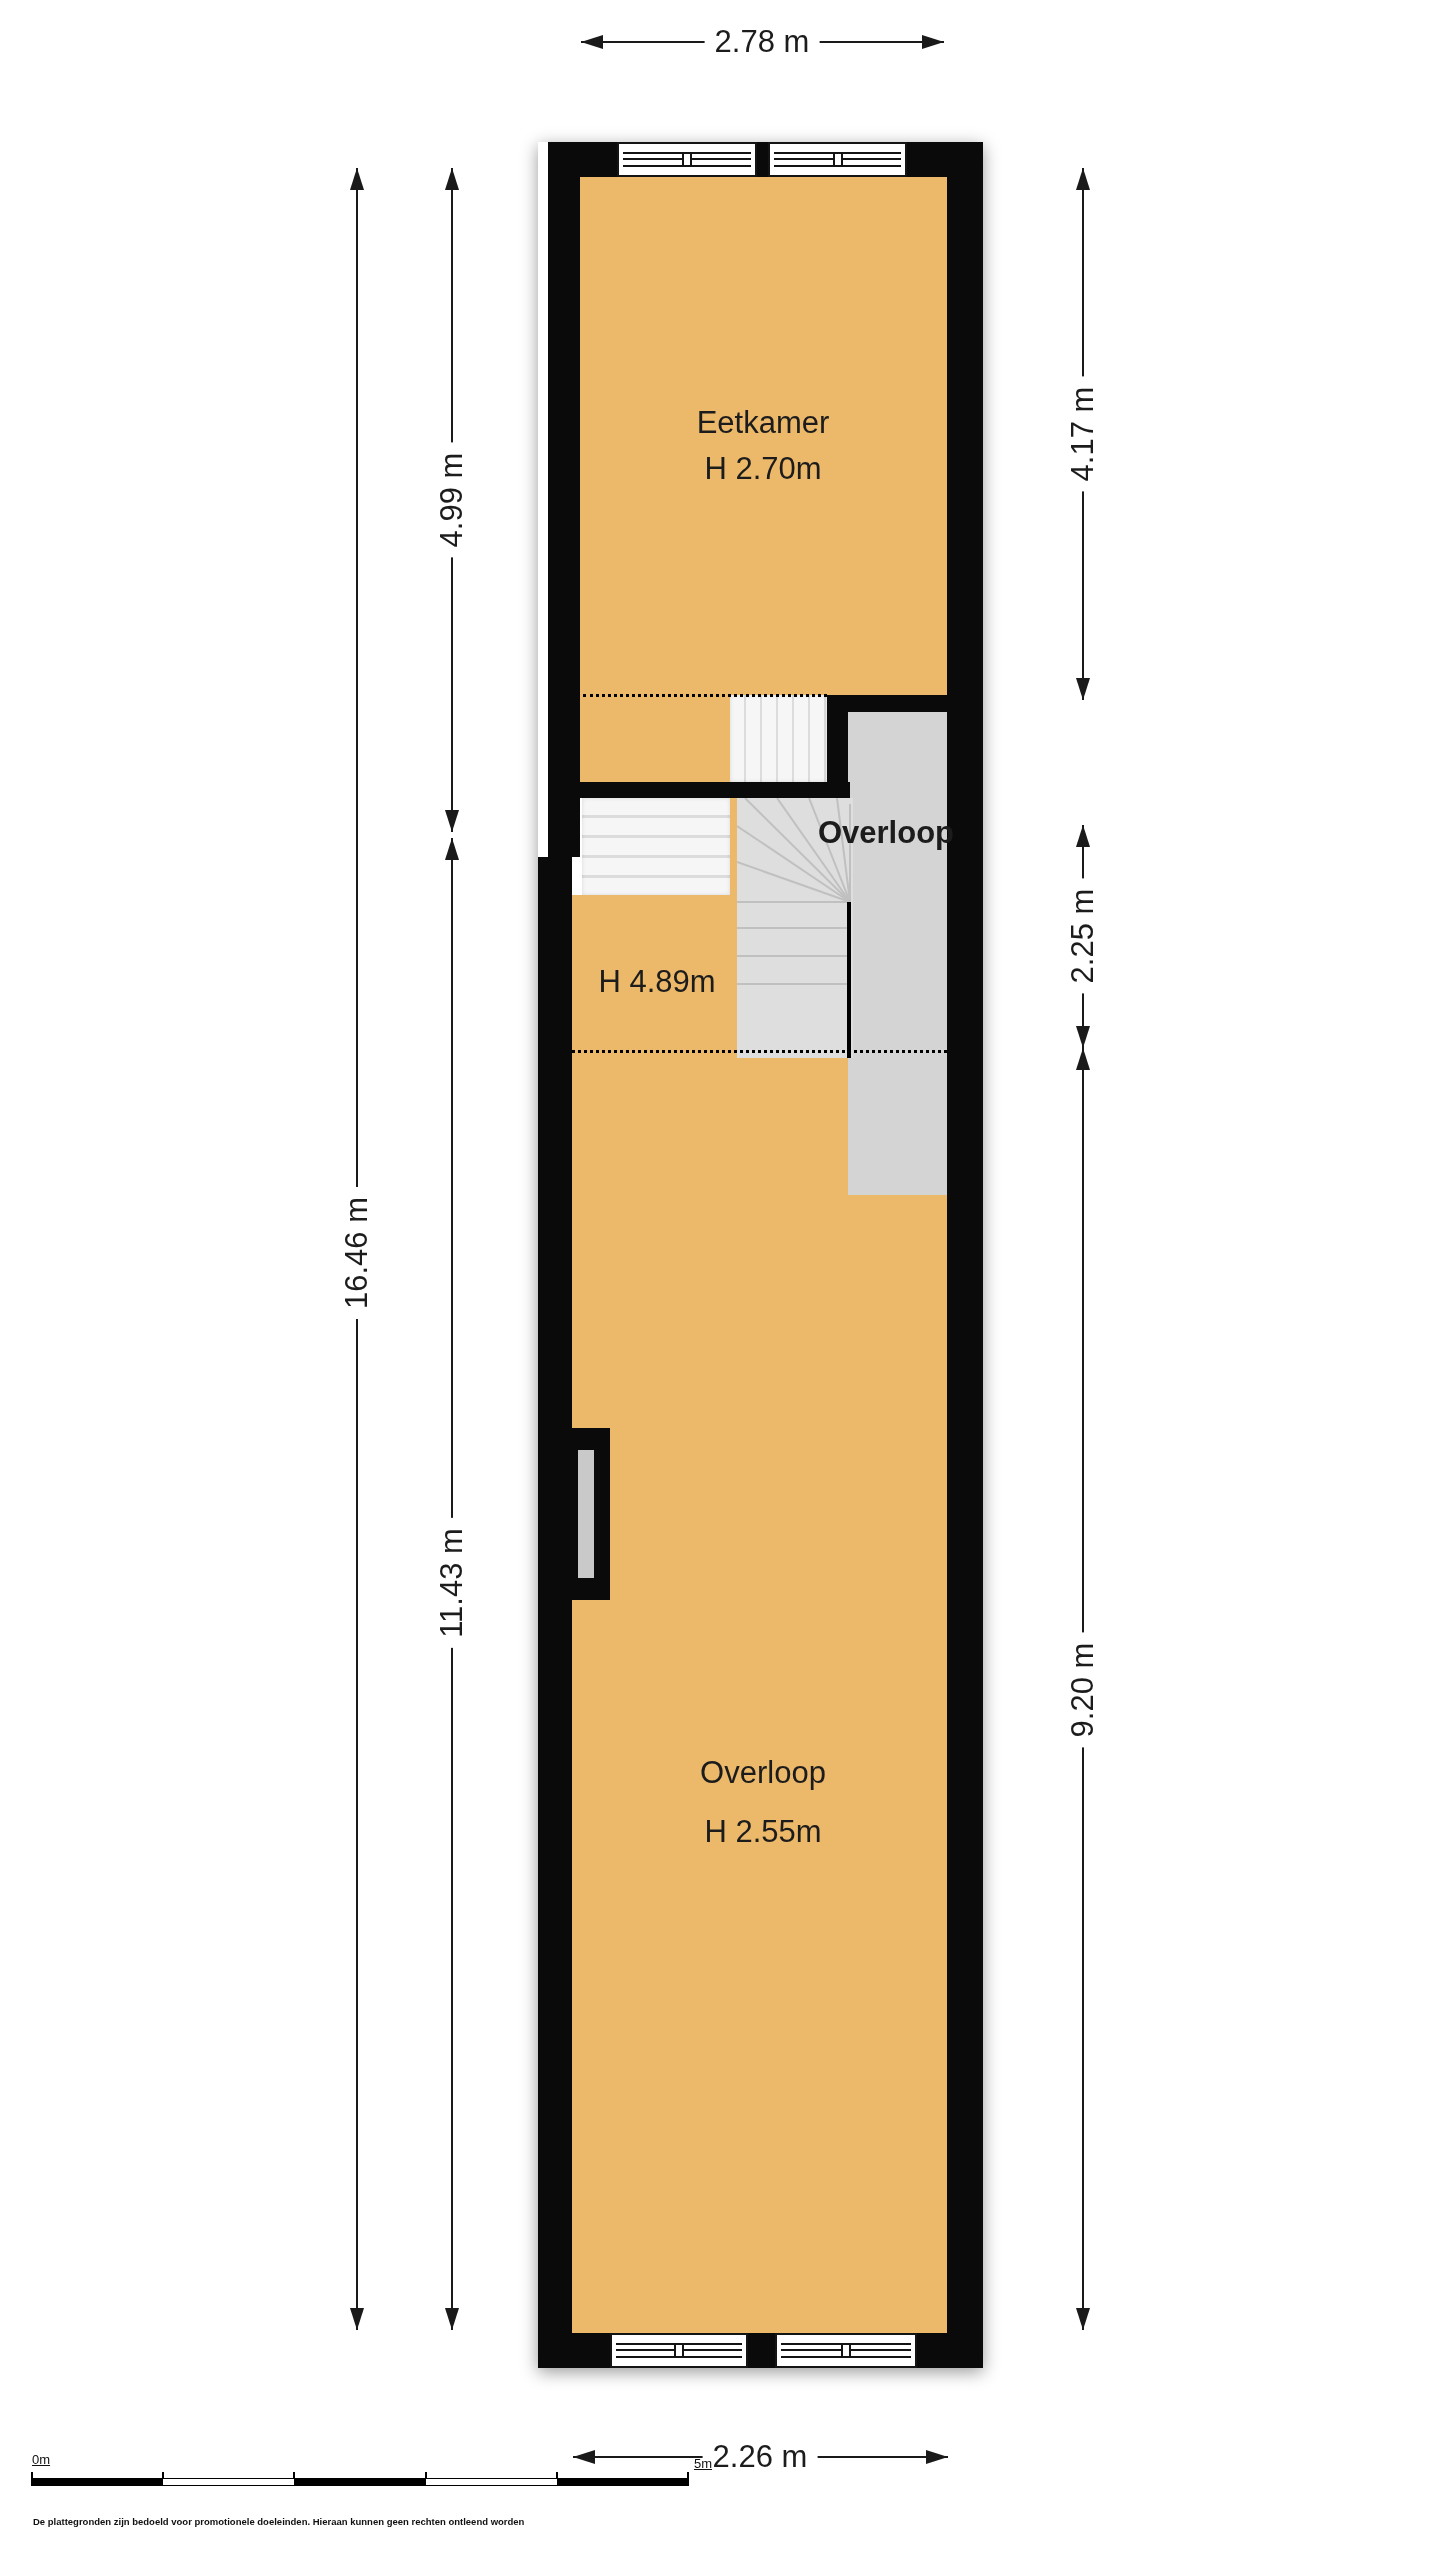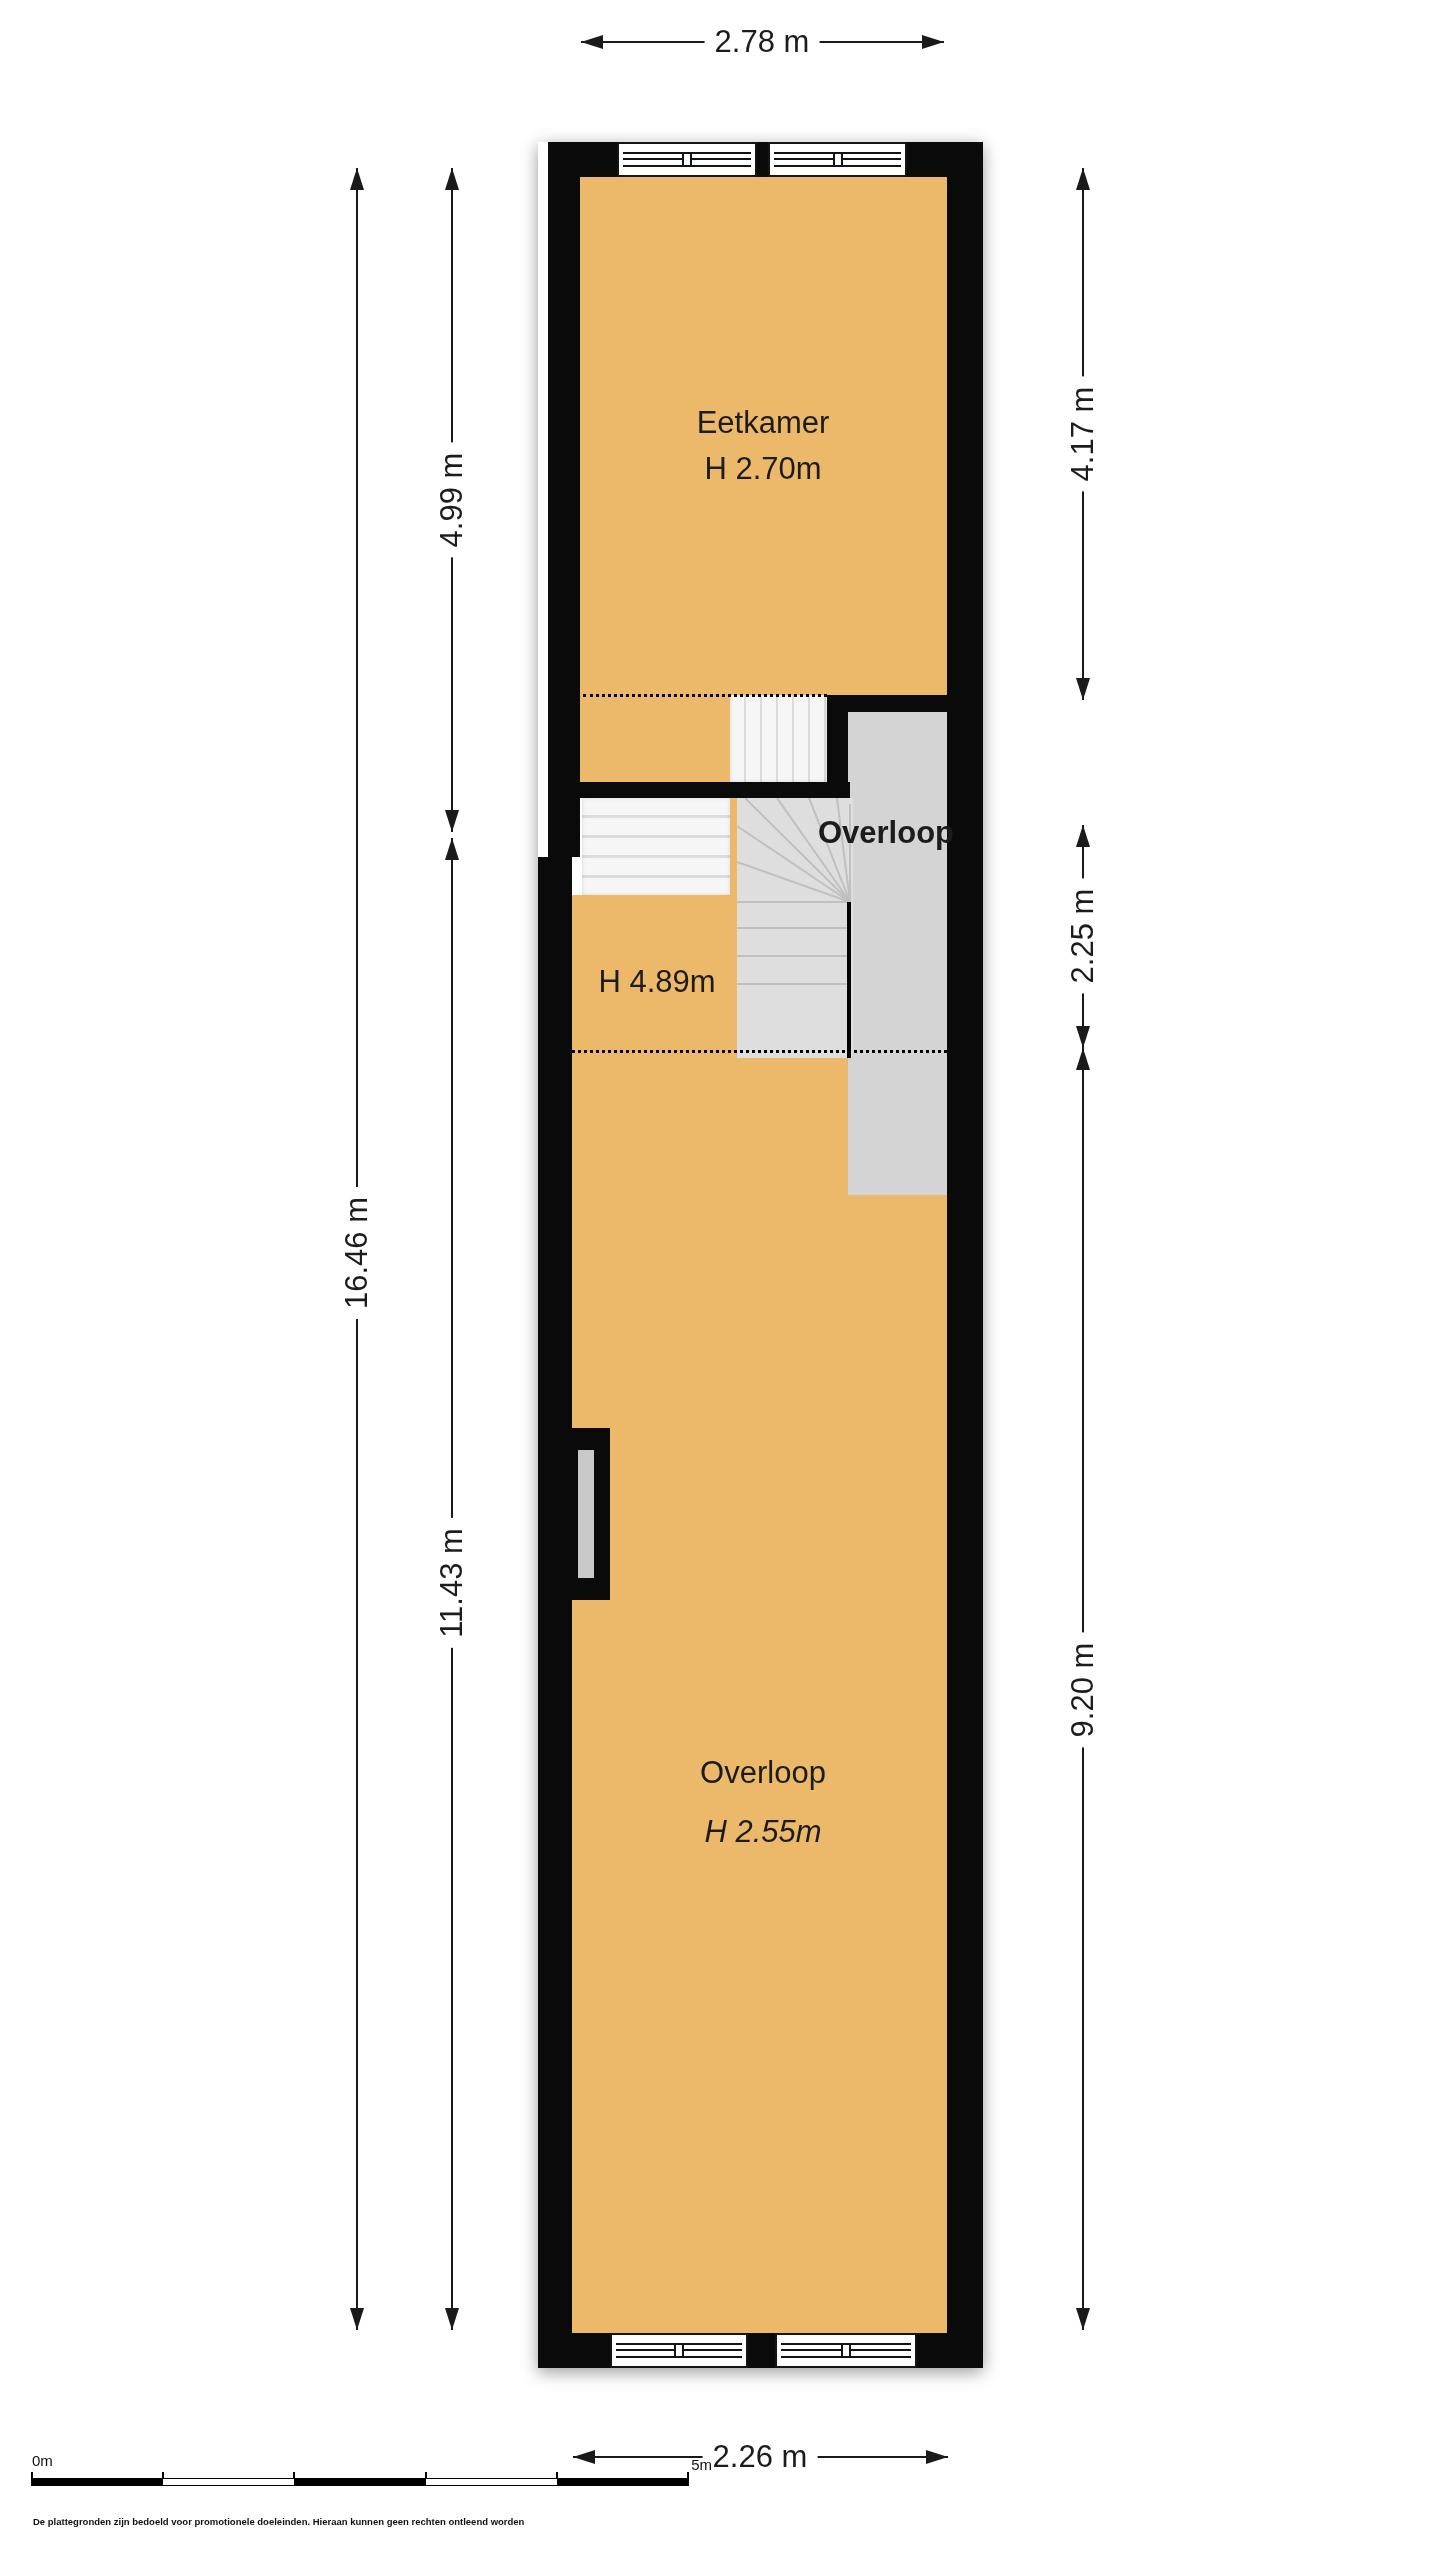--- a/index.html
+++ b/index.html
@@ -36,21 +36,21 @@
   .ar{position:absolute;width:0;height:0;}
   .ar-up{border-left:7px solid transparent;border-right:7px solid transparent;border-bottom:22px solid #1a1a1a;}
   .ar-dn{border-left:7px solid transparent;border-right:7px solid transparent;border-top:22px solid #1a1a1a;}
   .ar-lf{border-top:7px solid transparent;border-bottom:7px solid transparent;border-right:22px solid #1a1a1a;}
   .ar-rt{border-top:7px solid transparent;border-bottom:7px solid transparent;border-left:22px solid #1a1a1a;}
   
   .sbar{position:absolute;left:32px;top:2478px;width:656px;height:8px;display:flex;}
   .sb-b{flex:1;background:#000;}
   .sb-w{flex:1;background:#fff;border:1px solid #000;box-sizing:border-box;}
   .tick{position:absolute;width:2px;height:14px;background:#000;top:2472px;}
-  .sm-lbl{position:absolute;font-size:15px;color:#111;}
+  .sm-lbl{position:absolute;font-size:13px;color:#111;text-decoration:underline;}
   .disclaimer{position:absolute;left:33px;top:2516px;font-size:9.5px;font-weight:bold;color:#111;}
 </style>
 </head>
 <body>
 
 <div class="canvas">
 
   <div class="plan">
 
     <div class="floor" style="left:42px;top:35px;width:367px;height:518px;"></div>
@@ -122,21 +122,21 @@
         </div>
     </div>
     <div class="wall" style="left:379px;top:2191px;width:66px;height:35px;"></div>
   </div>
 
   <div class="lbl" style="left:763px;top:410px;margin-top:13px;">Eetkamer</div>
   <div class="lbl" style="left:763px;top:469px;">H 2.70m</div>
   <div class="lbl" style="left:886px;top:833px;font-weight:bold;">Overloop</div>
   <div class="lbl" style="left:657px;top:982px;">H 4.89m</div>
   <div class="lbl" style="left:763px;top:1773px;">Overloop</div>
-  <div class="lbl" style="left:763px;top:1832px;font-style:italic;">H 2.55m</div>
+  <div class="lbl" style="left:763px;top:1832px;">H 2.55m</div>
 
   <div class="dl-h" style="left:581px;top:41px;width:363px;"></div>
   <div class="ar ar-lf" style="left:581px;top:35px;"></div>
   <div class="ar ar-rt" style="left:922px;top:35px;"></div>
   <div class="dim-lbl" style="left:762px;top:42px;">2.78 m</div>
 
   <div class="dl-h" style="left:573px;top:2456px;width:375px;"></div>
   <div class="ar ar-lf" style="left:573px;top:2450px;"></div>
   <div class="ar ar-rt" style="left:926px;top:2450px;"></div>
   <div class="dim-lbl" style="left:760px;top:2457px;">2.26 m</div>

